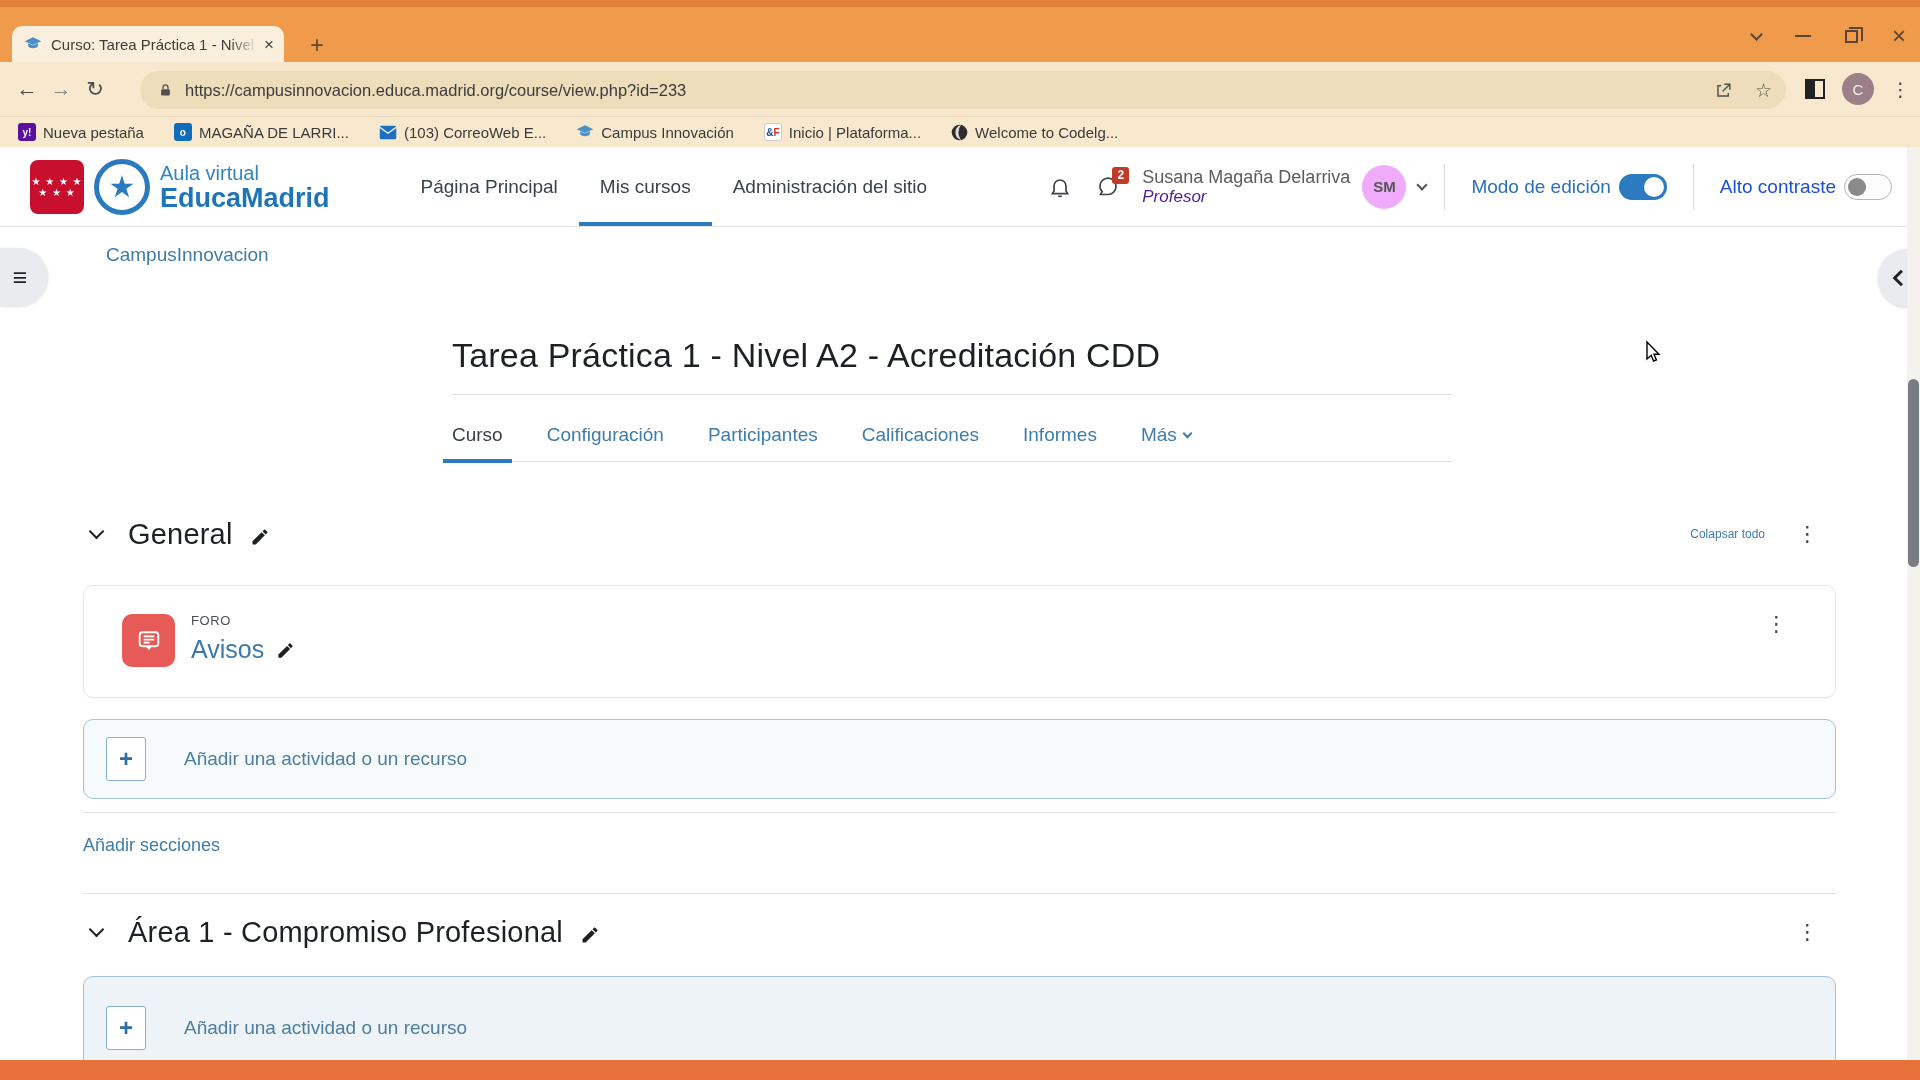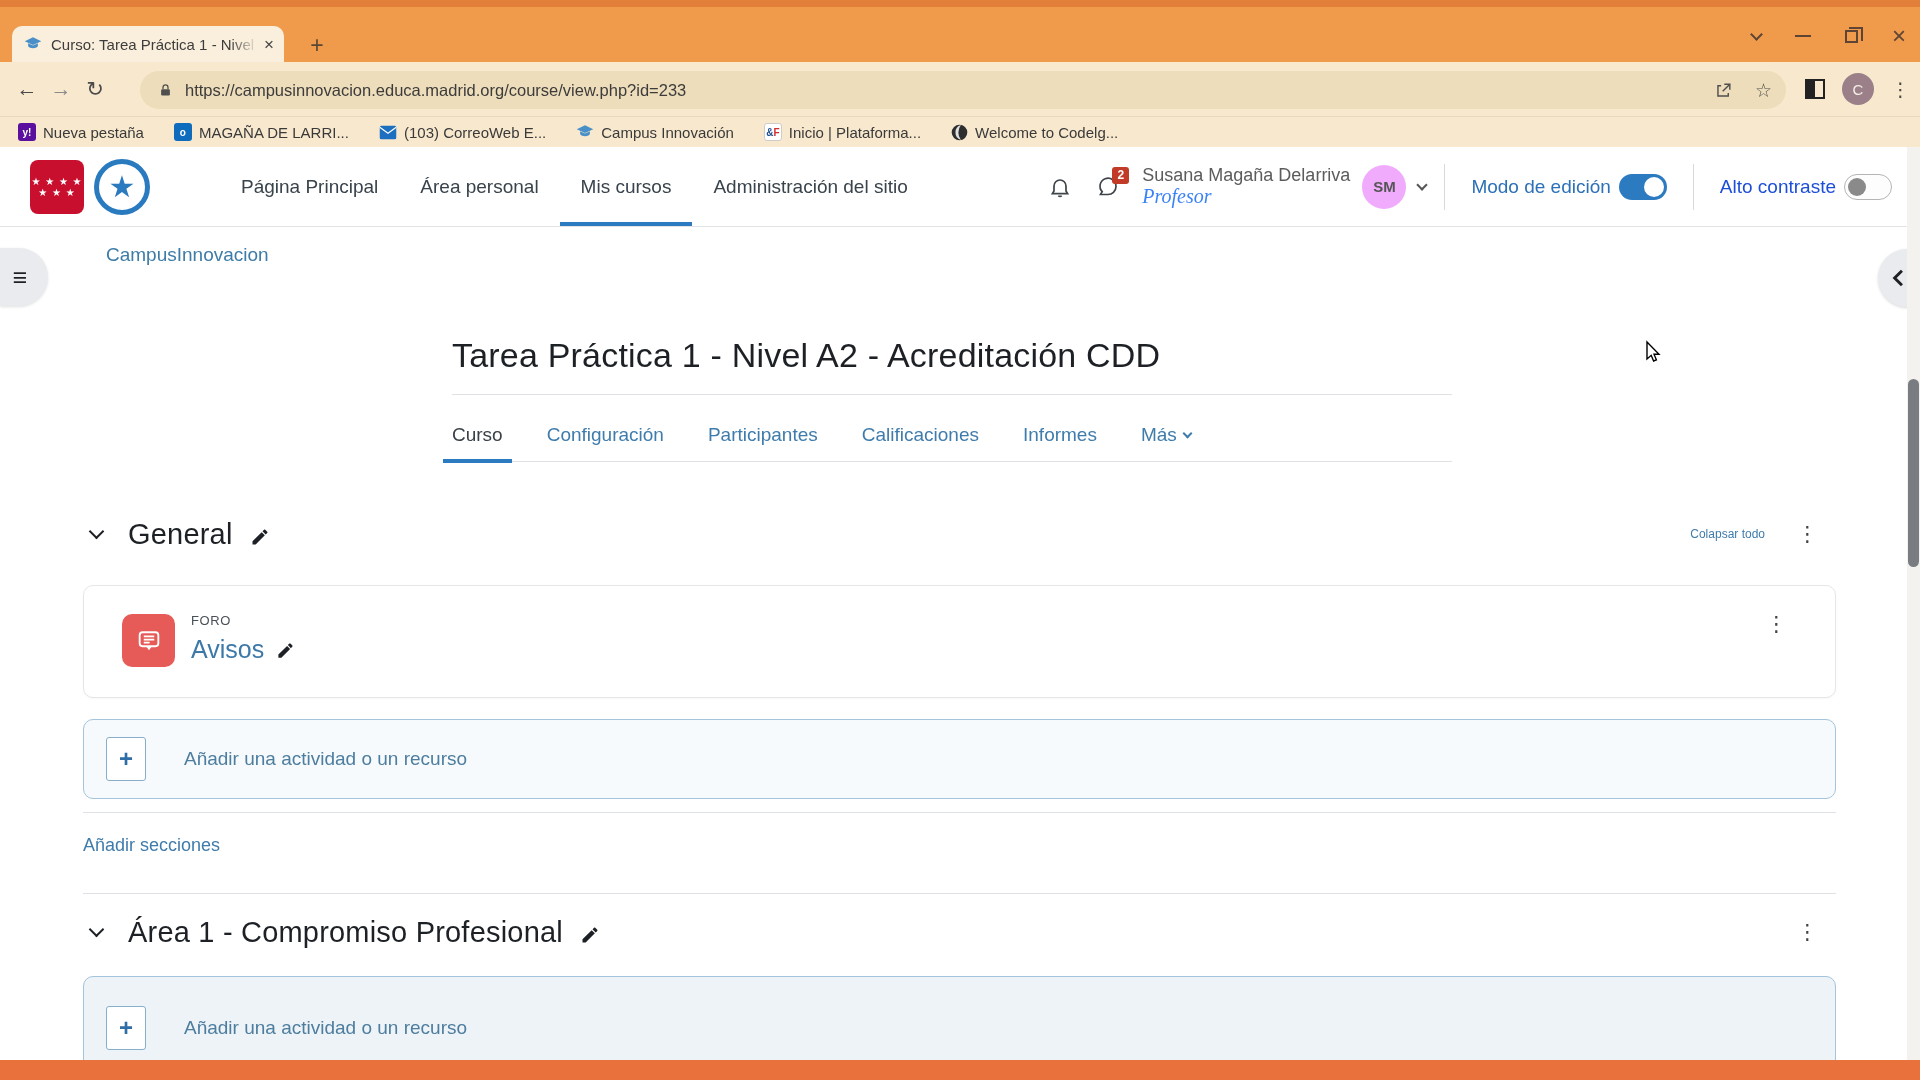--- a/index.html
+++ b/index.html
@@ -50,21 +50,21 @@
   .logo-text .l1 { font-size:20px; color:#2f86c6; line-height:22px; }
   .logo-text .l2 { font-size:27px; font-weight:bold; color:#1e74ba; line-height:28px; }
   .main-nav { display:flex; align-items:stretch; margin-left:70px; }
   .nav-item { display:flex; align-items:center; padding:0 21px; font-size:19px; color:#39434c; }
   .nav-item.active { box-shadow:inset 0 -4px 0 #2c7bc0; }
   .header-right { margin-left:auto; display:flex; align-items:center; margin-right:22px; }
   .hdr-icon { color:#3f4449; position:relative; margin-right:22px; }
   .badge { position:absolute; top:-8px; right:-9px; min-width:17px; height:17px; background:#c23a28; color:#fff; font-size:12px; font-weight:bold; border-radius:3px; display:flex; align-items:center; justify-content:center; padding:0 3px; }
   .user-block { text-align:left; margin-right:12px; }
   .user-name { font-size:18px; color:#5c5c5c; line-height:20px; }
-  .user-role { font-size:20px; font-style:italic; color:#3b82f6;font-family:Liberation Serif, serif; }
+  .user-role { font-size:17px; font-style:italic; color:#4c1d95; }
   .avatar-sm { width:44px; height:44px; border-radius:50%; background:#f0abfc; color:#555; font-size:15px; font-weight:bold; display:flex; align-items:center; justify-content:center; }
   .usr-chev { width:8px; height:8px; border-right:2px solid #555; border-bottom:2px solid #555; transform:rotate(45deg); margin:0 18px 4px 12px; }
   .vdiv { width:1px; height:46px; background:#d9d9d9; }
   .toggle-group { display:flex; align-items:center; gap:8px; padding:0 26px; }
   .tg-label-blue { font-size:19px; color:#2b70b8; }
   .tg-label-dark { font-size:19px; color:#1d4ed8; }
   .switch { width:48px; height:26px; border-radius:13px; position:relative; }
   .switch.on { background:#2c7bc0; }
   .switch.on::after { content:""; position:absolute; right:3px; top:3px; width:20px; height:20px; border-radius:50%; background:#fff; }
   .switch.off { background:#fdfdfd; border:1px solid #b5b5b5; }
@@ -218,24 +218,27 @@
   </span>
 </div>
 
 <div class="site-header">
   <div class="logo">
     <span class="flag">
       <span>★ ★ ★ ★</span>
       <span>★ ★ ★</span>
     </span>
     <span class="emblem">★</span>
+    <span class="logo-text">
+      <div class="l1">Aula virtual</div>
+      <div class="l2">EducaMadrid</div>
+    </span>
   </div>
   <nav class="main-nav">
     <span class="nav-item">Página Principal</span>
-    <span class="nav-item">Área personal</span>
     <span class="nav-item active">Mis cursos</span>
     <span class="nav-item">Administración del sitio</span>
   </nav>
   <div class="header-right">
     <span class="hdr-icon">
       <svg width="24" height="24" viewBox="0 0 24 24" fill="none" stroke="#3f4449" stroke-width="1.7">
           <path d="M18 16v-5a6 6 0 1 0-12 0v5l-1.6 2.6h15.2z"></path>
           <path d="M10.4 20.6a1.9 1.9 0 0 0 3.2 0"></path>
         </svg>
     </span>

